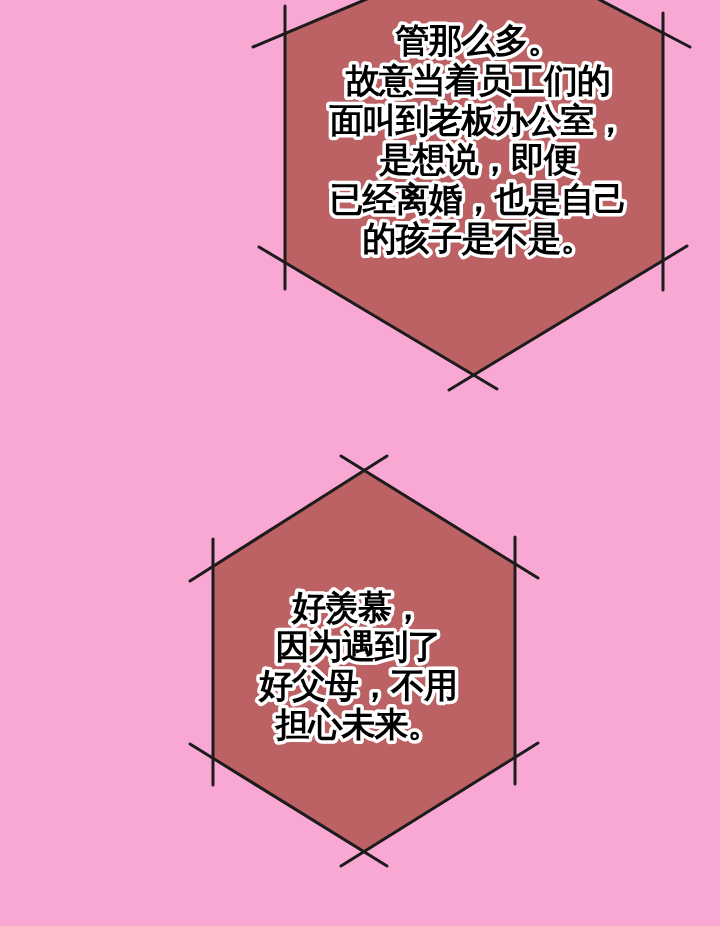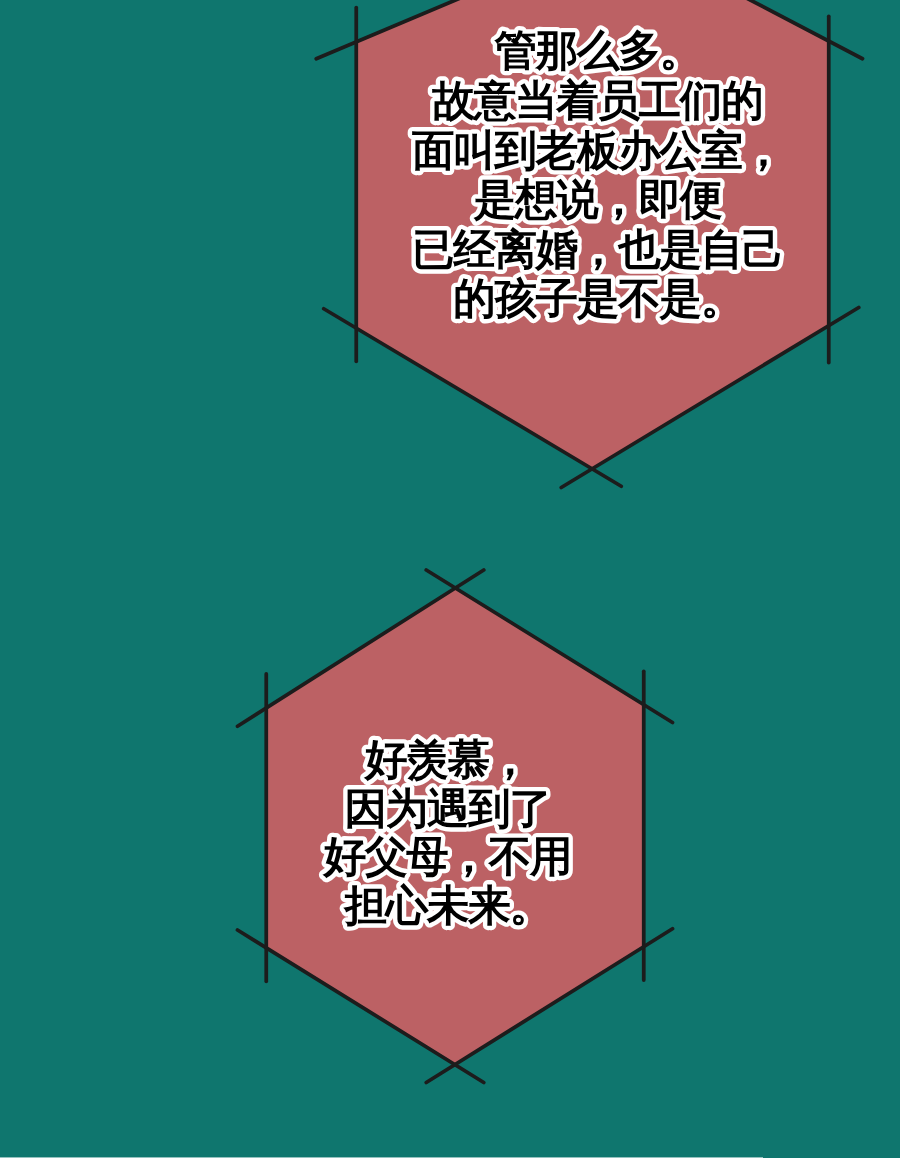--- a/index.html
+++ b/index.html
@@ -4,21 +4,21 @@
 <style>
   html, body {
     margin: 0;
     padding: 0;
     background: #ffffff;
   }
   .canvas {
     position: relative;
     width: 720px;
     height: 926px;
-    background: #0f766e;
+    background: #f9a8d4;
     overflow: hidden;
   }
   svg.panel {
     display: block;
     width: 720px;
     height: 926px;
   }
   .edge {
     fill: none;
     stroke-width: 3;

